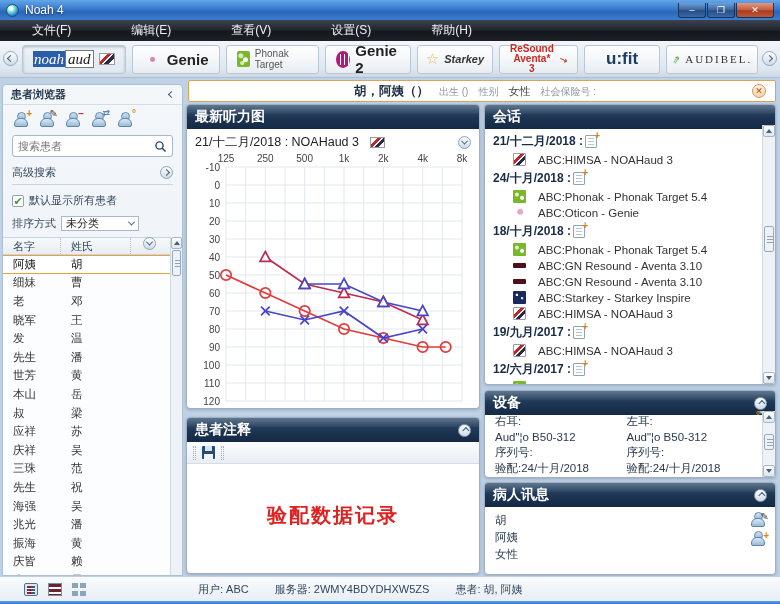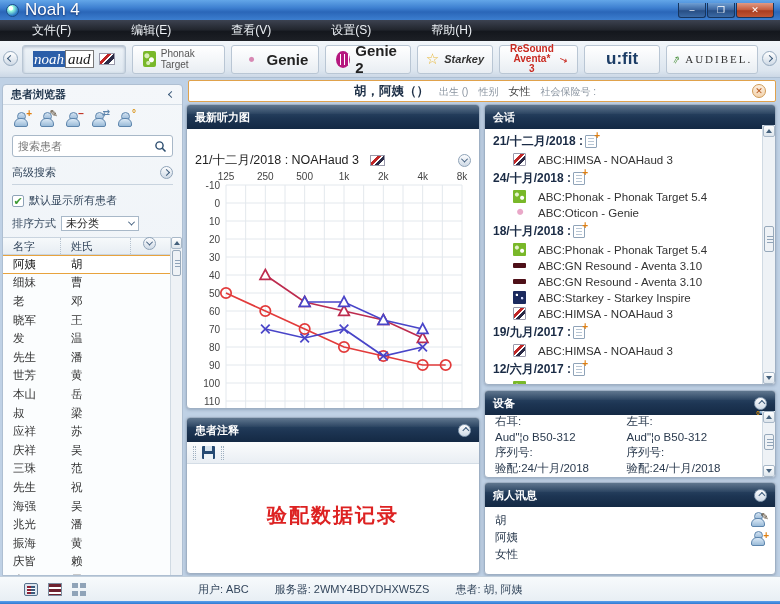--- a/index.html
+++ b/index.html
@@ -6,21 +6,21 @@
   html,body { width:780px; height:604px; overflow:hidden; }
   body { font-family:"Liberation Sans","DejaVu Sans",sans-serif; background:#bfd1e5; position:relative; }
 
   
   .titlebar { position:absolute; left:0; top:0; width:780px; height:20px;
     background:linear-gradient(#63a6e8 0%, #3d7fd0 40%, #2a66b8 60%, #3c7ecf 100%);
     display:flex; align-items:center; padding:0 6px; }
   .app-icon { width:13px; height:13px; border-radius:50%;
     background:radial-gradient(circle at 35% 30%, #fff 0 18%, #9fd 25%, #2c7cc9 70%, #134a85);
     border:1px solid #1c4e8a; margin-right:6px; }
-  .title-text { color:#fff; font-size:17px; text-shadow:0 1px 2px rgba(0,0,40,.6); }
+  .title-text { color:#fff; font-size:12px; text-shadow:0 1px 2px rgba(0,0,40,.6); }
   .win-controls { margin-left:auto; display:flex; gap:1px; }
   .win-btn { width:28px; height:15px; font-size:9px; line-height:14px; text-align:center;
     color:#fff; background:linear-gradient(#6f9fd4,#39639d 50%,#274e84 55%,#3b6aa5);
     border:1px solid #16355e; border-top:none; border-radius:0 0 3px 3px; cursor:default; }
   .win-btn.close { background:linear-gradient(#e09a84,#c35b3c 50%,#a83c20 55%,#c05636); width:38px; }
 
   
   .menubar { position:absolute; left:0; top:20px; width:780px; height:21px;
     background:linear-gradient(#3c4250 0%, #23272f 45%, #14171d 55%, #1d2026 100%);
     display:flex; align-items:flex-start; padding-left:18px; }
@@ -60,21 +60,21 @@
   .resound-txt { color:#c92a21; font-size:10px; font-weight:bold; line-height:10px; text-align:center; }
   .resound-swoosh { color:#c92a21; font-size:10px; transform:rotate(-20deg); }
   .ufit-label { font-size:17px; font-weight:bold; color:#1c3d66; }
   .audibel-label { font-family:"Liberation Serif","DejaVu Serif",serif; font-size:11px; letter-spacing:2px; color:#333; }
   .audibel-leaf { color:#4f9342; font-size:10px; transform:rotate(-15deg); }
 
   
   .panel { position:absolute; background:#fff; border:1px solid #9fb0c4; border-radius:4px;
     box-shadow:0 1px 3px rgba(30,50,80,.25); overflow:hidden; }
   .panel-header { height:20px; background:linear-gradient(#33506f,#1d3553 55%,#142944);
-    color:#fff; font-size:11px; font-weight:bold; display:flex; align-items:center;
+    color:#fff; font-size:14px; font-weight:bold; display:flex; align-items:center;
     padding:12px 8px; position:relative; }
   .panel-header::after { content:""; position:absolute; left:0; top:0; right:0; height:9px;
     background:linear-gradient(rgba(255,255,255,.22), rgba(255,255,255,.03)); }
   .hdr-btn { margin-left:auto; width:13px; height:13px; border-radius:50%;
     background:linear-gradient(#fdfdfe,#cfdae6); border:1px solid #8fa3b8;
     display:flex; align-items:center; justify-content:center; z-index:2; }
   .chev { width:5px; height:5px; border-left:1.5px solid #3c5a7a; border-bottom:1.5px solid #3c5a7a; }
   .chev.up { transform:rotate(135deg) translate(-1px,-1px); }
   .chev.down { transform:rotate(-45deg) translate(1px,-1px); }
   .chev.left { transform:rotate(45deg); }
@@ -132,21 +132,21 @@
     border:1px solid #e0a24c; border-radius:2px; display:flex; align-items:center; padding:0 9px; }
   .banner-center { flex:1; text-align:center; display:flex; justify-content:center; align-items:baseline; gap:10px; }
   .banner-name { font-size:12.5px; font-weight:bold; color:#1c2e45; }
   .banner-meta { font-size:10px; color:#8a94a0; }
   .banner-gender { font-size:11px; color:#444; }
   .banner-close { width:14px; height:14px; border-radius:50%; background:linear-gradient(#fcefe0,#f3d4ae);
     border:1px solid #cf9a55; color:#b5541c; font-size:9px; font-weight:bold; line-height:12px; text-align:center; }
 
   
   .audio-panel { left:186px; top:104px; width:294px; height:305px; }
-  .audio-sub { display:flex; align-items:center; padding:23px 8px 0; gap:11px; }
+  .audio-sub { display:flex; align-items:center; padding:5px 8px 0; gap:11px; }
   .audio-sub-label { font-size:12.5px; color:#222; }
   .mini-noah { width:15px; height:11px; border:1px solid #99a; background:
     linear-gradient(135deg, #fff 28%, #c02525 28%, #c02525 46%, #fff 46%, #fff 56%, #2a2a46 56%, #2a2a46 74%, #fff 74%); }
   .audio-sub .hdr-btn { margin-left:auto; }
 
   
   .notes-panel { left:186px; top:417px; width:294px; height:157px; }
   .notes-toolbar { height:22px; background:linear-gradient(#fbfcfd,#e9eef3); border-bottom:1px solid #d4dde6;
     display:flex; align-items:center; padding:0 6px; gap:6px; }
   .grip { width:3px; height:14px; border-left:1px dotted #9fb0c0; border-right:1px dotted #9fb0c0; }
@@ -237,27 +237,27 @@
   <div class="menu-item">查看(V)</div>
   <div class="menu-item">设置(S)</div>
   <div class="menu-item">帮助(H)</div>
 </div>
 
 <div class="toolbar">
   <div class="tb-btn active" style="width:112px;align-items:center;">
     <span class="noah-word"><span class="noah-sel">noah</span><span class="noah-aud">aud</span></span>
     <span class="noahaud-flag"></span>
   </div>
+  <div class="tb-btn" style="width:88px;">
+    <span class="genie-ic"></span>
+    <span class="genie-label">Genie</span>
+  </div>
   <div class="tb-btn" style="width:110px;">
     <span class="phonak-ic"></span>
     <span class="tb-label-sm">Phonak Target</span>
-  </div>
-  <div class="tb-btn" style="width:88px;">
-    <span class="genie-ic"></span>
-    <span class="genie-label">Genie</span>
   </div>
   <div class="tb-btn" style="width:98px;">
     <span class="genie2-ic"></span>
     <span class="genie-label">Genie 2</span>
   </div>
   <div class="tb-btn" style="width:76px;">
     <span class="starkey-star">☆</span>
     <span class="starkey-label">Starkey</span>
   </div>
   <div class="tb-btn" style="width:86px;">

